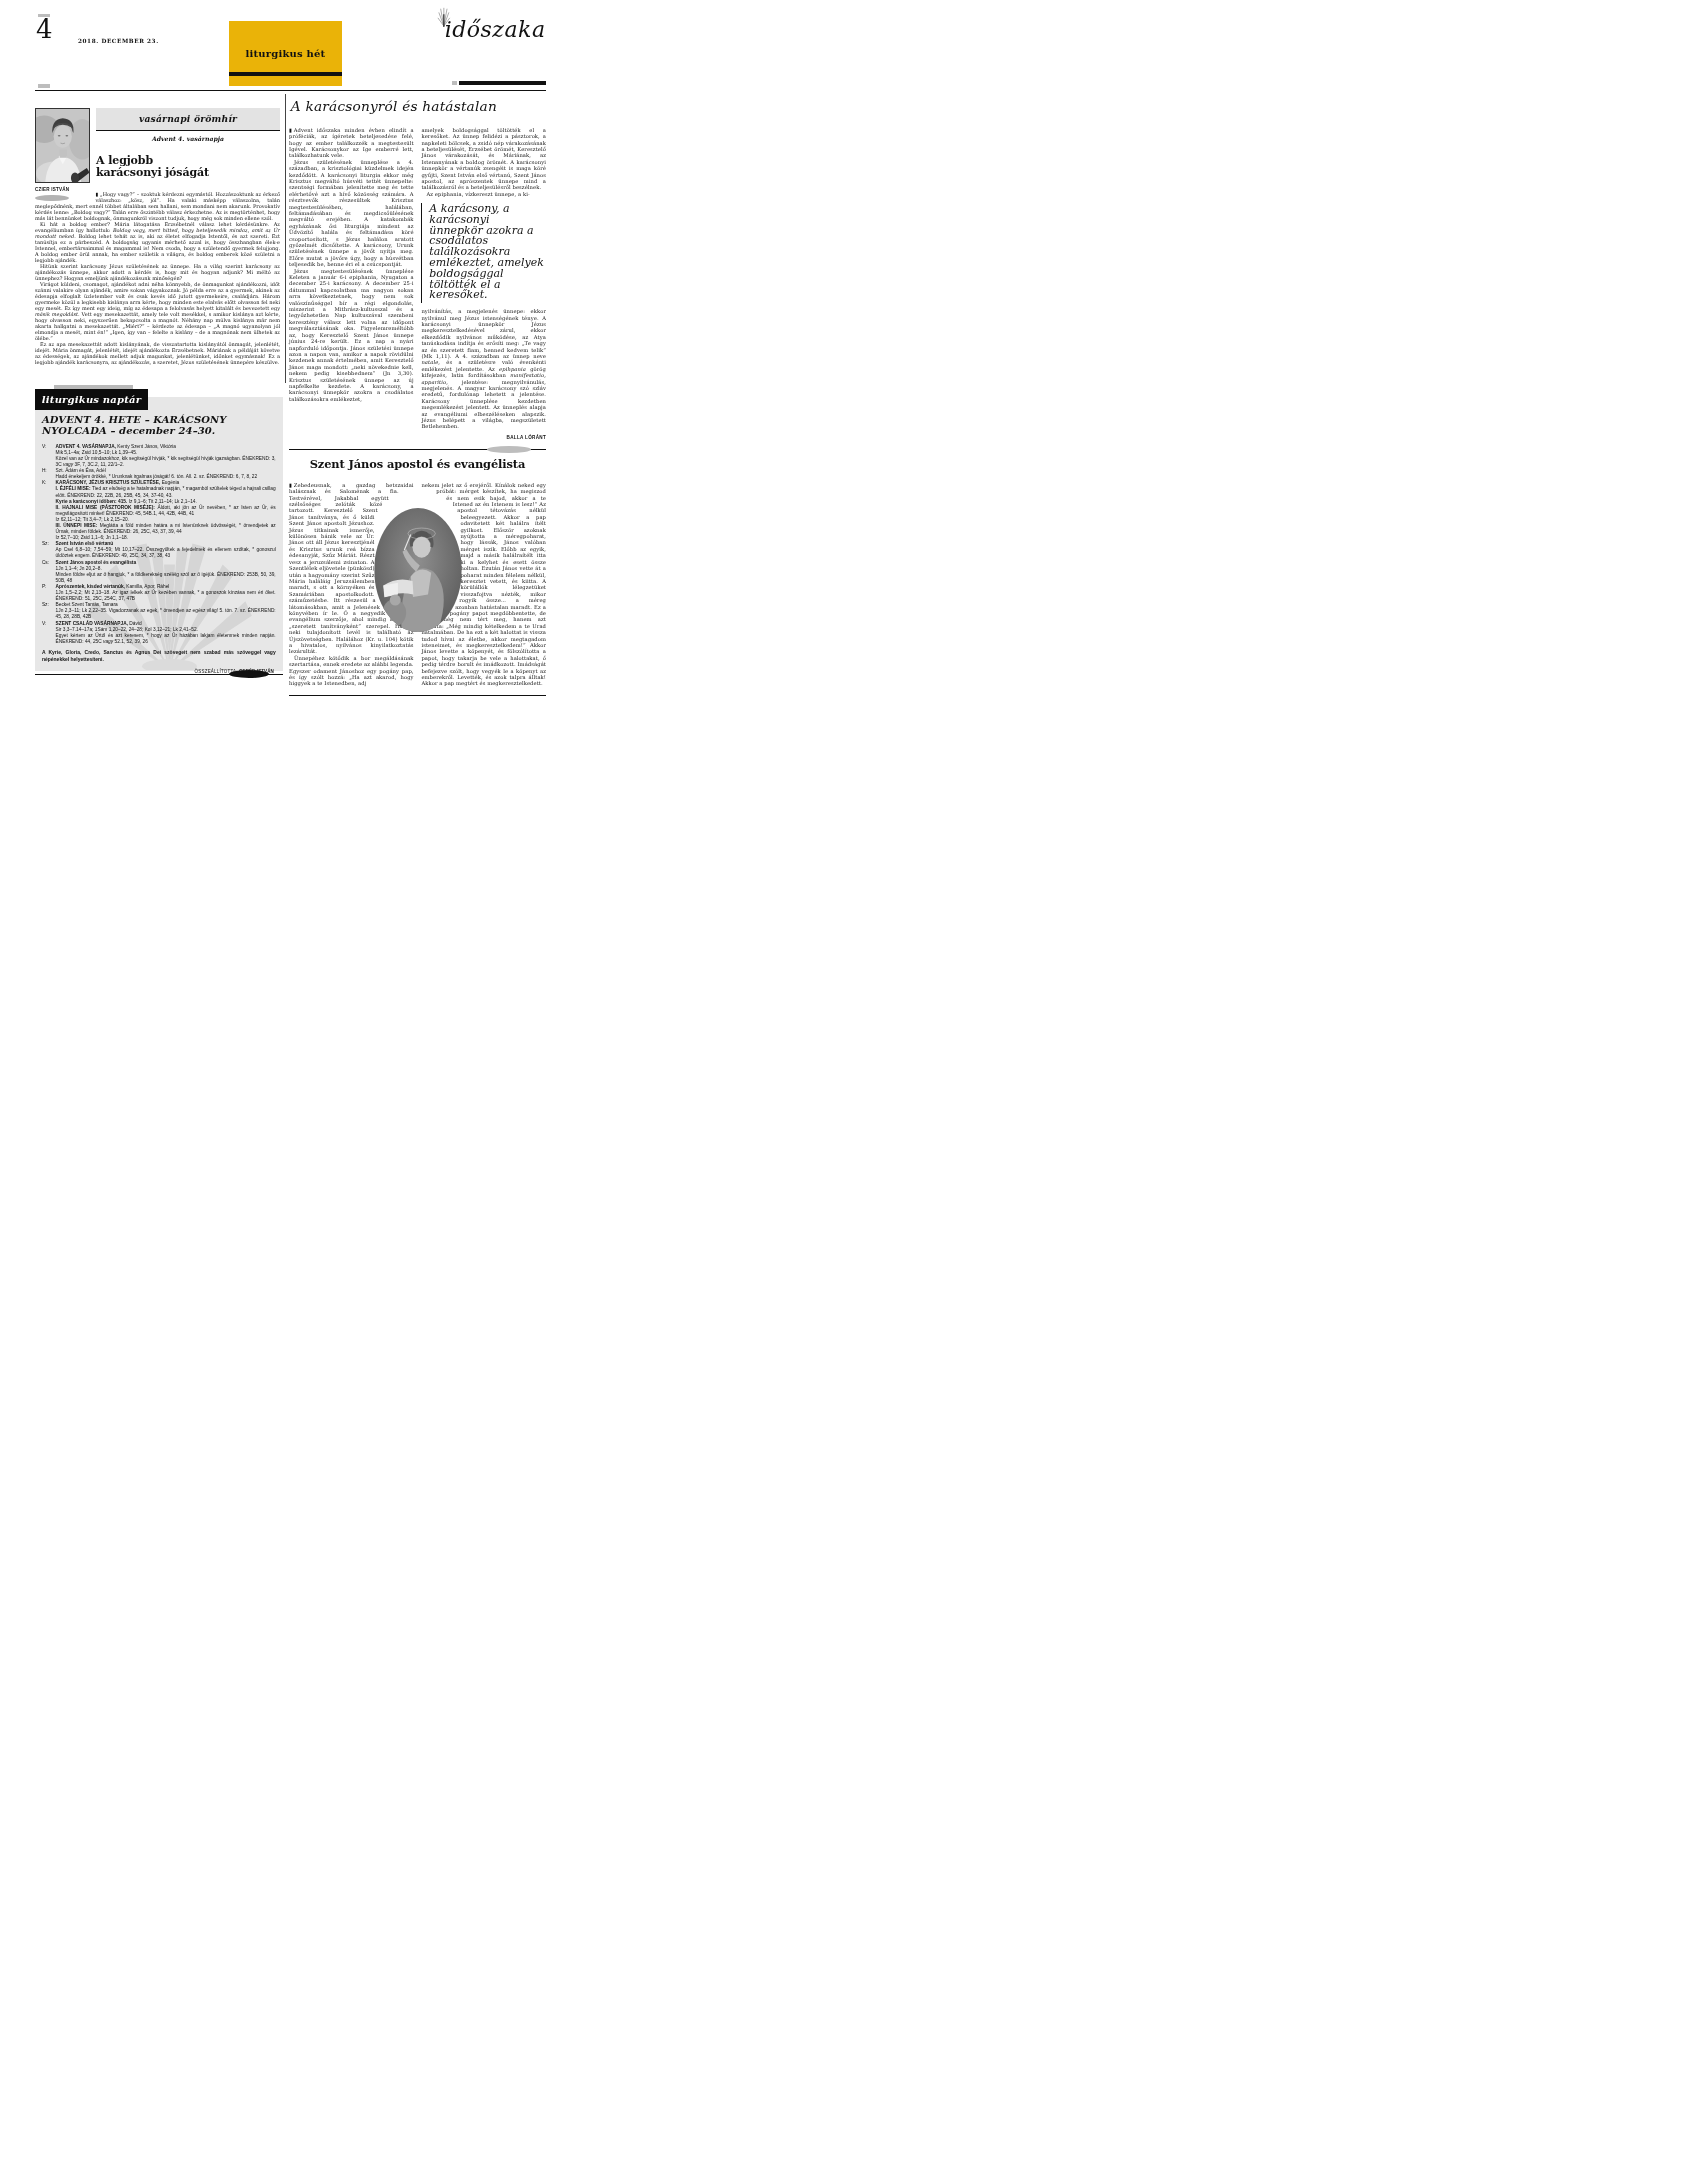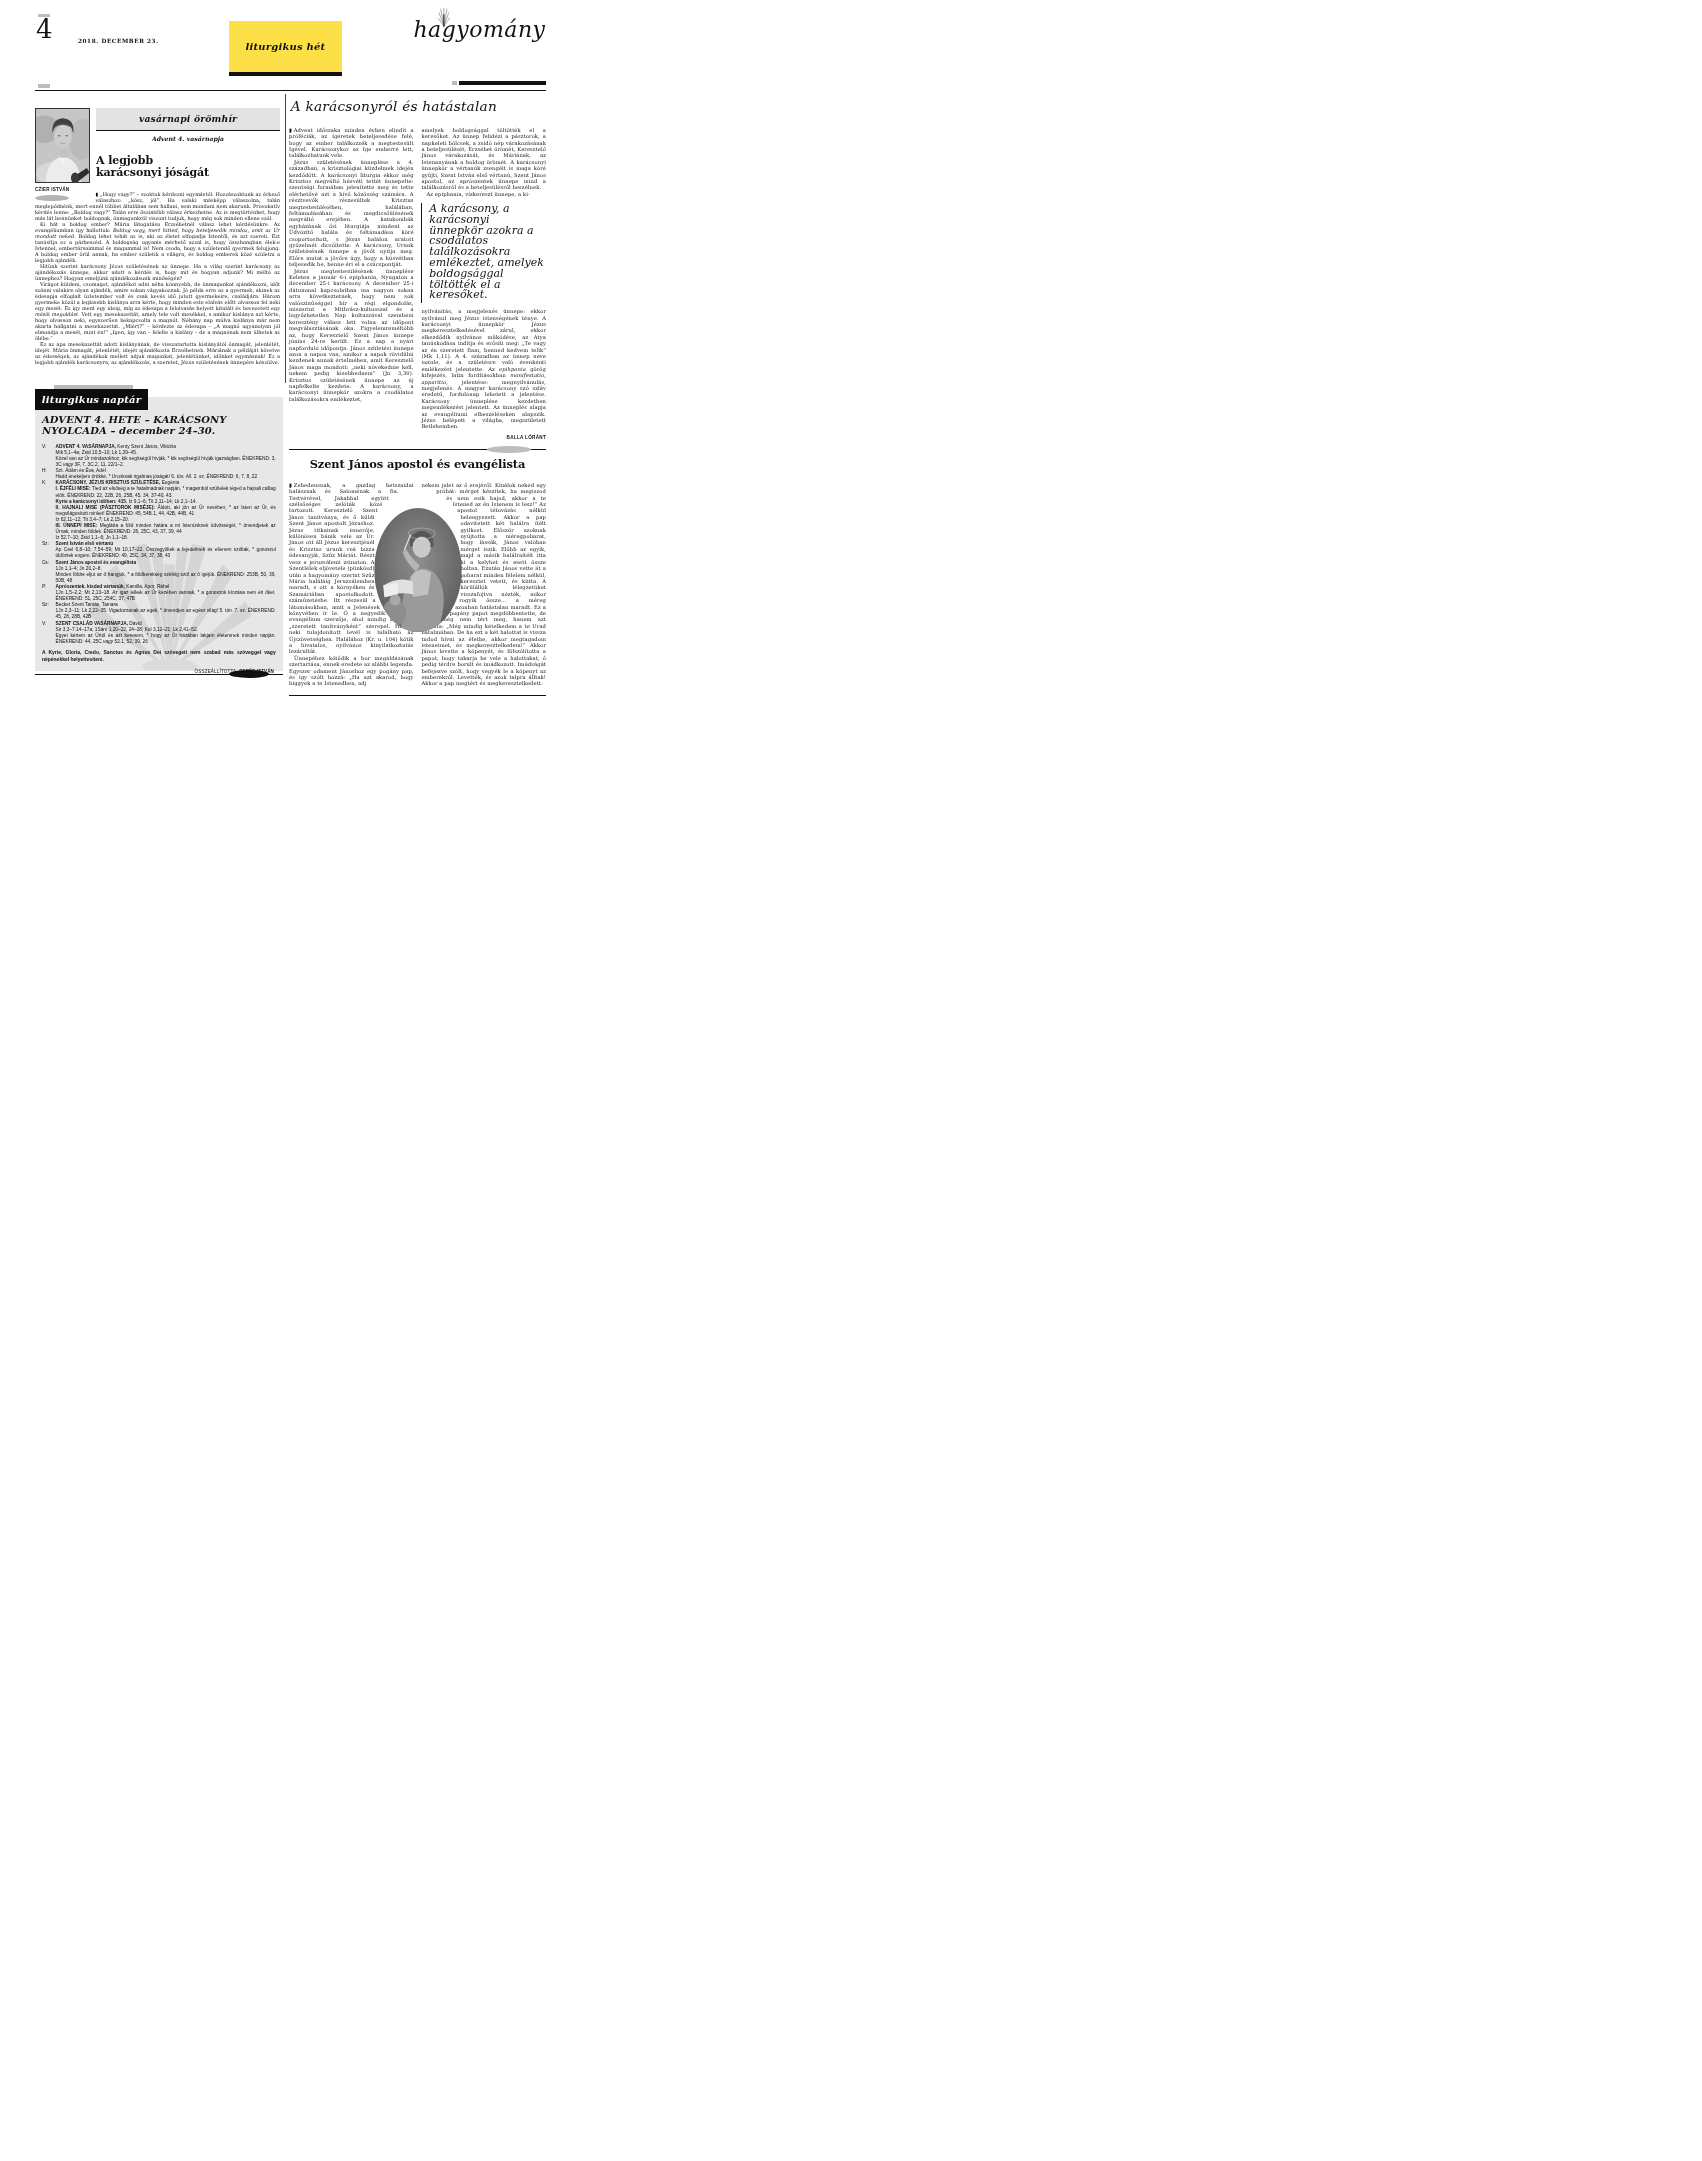--- a/index.html
+++ b/index.html
@@ -2,22 +2,22 @@
 <html lang="hu" style="font-size:7.3px"><head>
 <meta charset="utf-8">
 <style>
   html,body{margin:0;padding:0;background:#ffffff;}
   .page{position:relative;width:567px;height:721px;background:#fff;color:#121212;
         font-family:"DejaVu Serif",serif;overflow:hidden;}
   
   .hdr-tick{position:absolute;width:12.4px;height:3.7px;background:#bdbdbd;}
   .hdr-pagenum{position:absolute;left:36px;top:15.6px;font-size:26px;line-height:1;font-weight:400;}
   .hdr-date{position:absolute;left:78px;top:38px;font-weight:700;font-size:5.7px;letter-spacing:0.6px;}
-  .hdr-lit-box{position:absolute;left:229px;top:21px;width:113px;height:51px;background:#fde047;
-        display:flex;align-items:center;justify-content:center;font-style:italic;font-weight:700;
+  .hdr-lit-box{position:absolute;left:229px;top:21px;width:113px;height:65px;background:#eab308;
+        display:flex;align-items:center;justify-content:center;font-weight:700;
         font-size:10px;letter-spacing:0.2px;}
   .hdr-lit-bar{position:absolute;left:229px;top:72px;width:113px;height:4.1px;background:#111;}
   .hdr-masthead{position:absolute;right:21.5px;top:17.4px;font-style:italic;font-size:22px;letter-spacing:0.5px;}
   .hdr-mast-bar{position:absolute;left:459px;top:81px;width:87px;height:3.7px;background:#111;}
   .hdr-mast-sq{position:absolute;left:452px;top:81px;width:5px;height:3.7px;background:#bdbdbd;}
   .hdr-flame{position:absolute;left:437px;top:6.4px;}
   .top-rule{position:absolute;left:35px;top:90px;width:511px;height:1.4px;background:#111;}
   .v-divider{position:absolute;left:285px;top:94px;width:0.5px;height:289px;background:#444;}
   
   .body-text{font-size:5px;line-height:6px;text-align:justify;hyphens:auto;}
@@ -105,21 +105,21 @@
       <line x1="15" y1="44" x2="15" y2="4"></line>
         <line x1="15" y1="44" x2="4" y2="14"></line>
       <line x1="15" y1="44" x2="26" y2="14"></line>
         <line x1="15" y1="44" x2="8" y2="6"></line>
       <line x1="15" y1="44" x2="22" y2="6"></line>
         <line x1="15" y1="44" x2="2" y2="26"></line>
       <line x1="15" y1="44" x2="28" y2="26"></line>
     </g>
     <line x1="15" y1="46" x2="15" y2="18" stroke="#222" stroke-width="2.4"></line>
   </svg>
-  <div class="hdr-masthead">hagyomány</div>
+  <div class="hdr-masthead">időszaka</div>
   <div class="hdr-mast-sq"></div>
   <div class="hdr-mast-bar"></div>
 
   <div class="top-rule"></div>
   <div class="v-divider"></div>
 
   <div class="left-col">
     <div class="photo-block">
       <div class="photo-frame">
         <svg width="54" height="75" viewBox="0 0 119 163" preserveAspectRatio="none">

